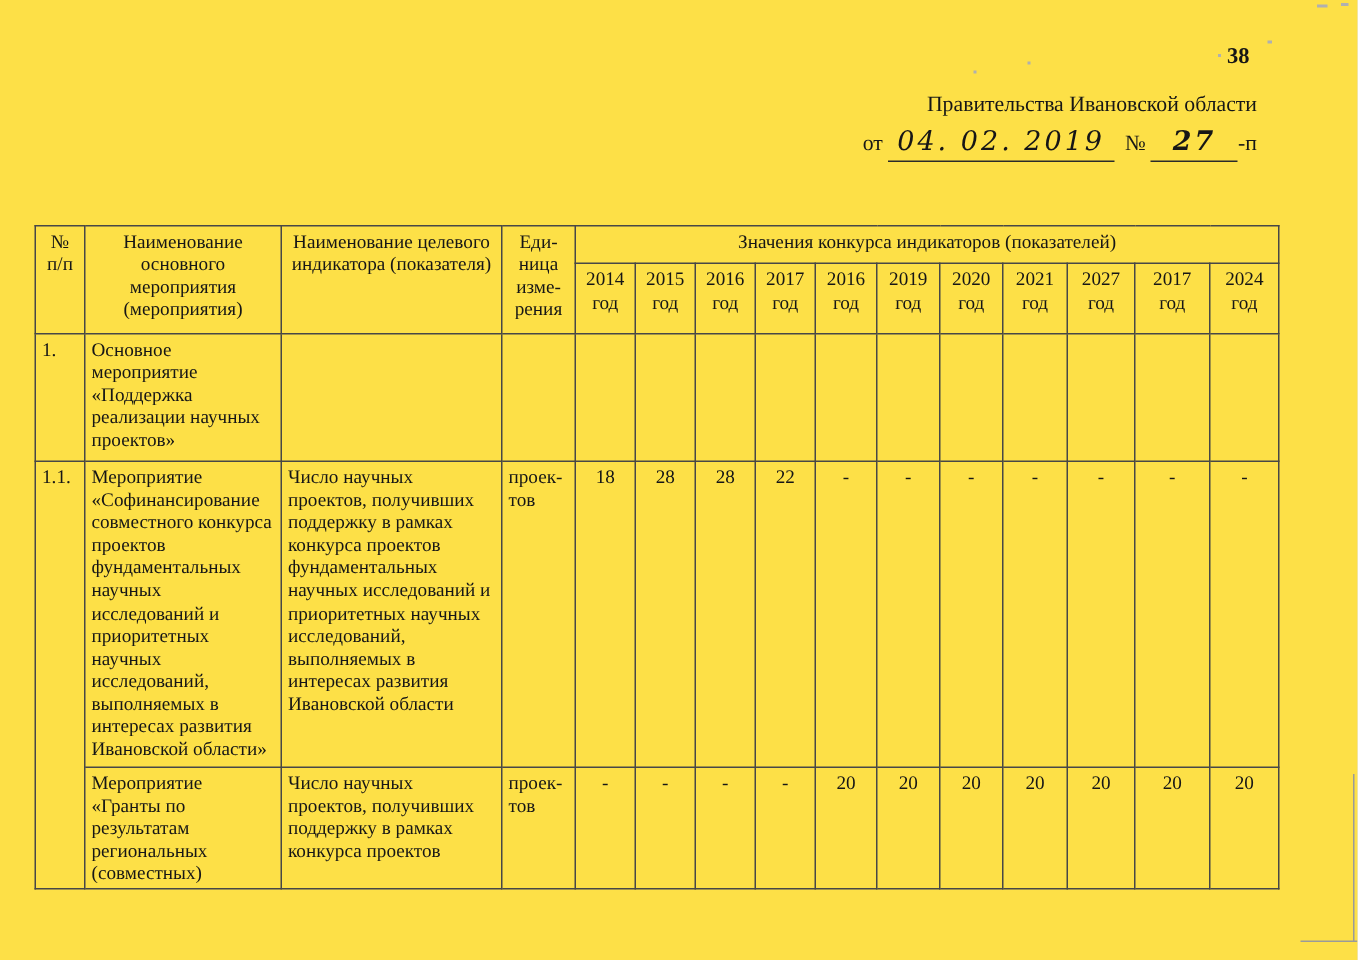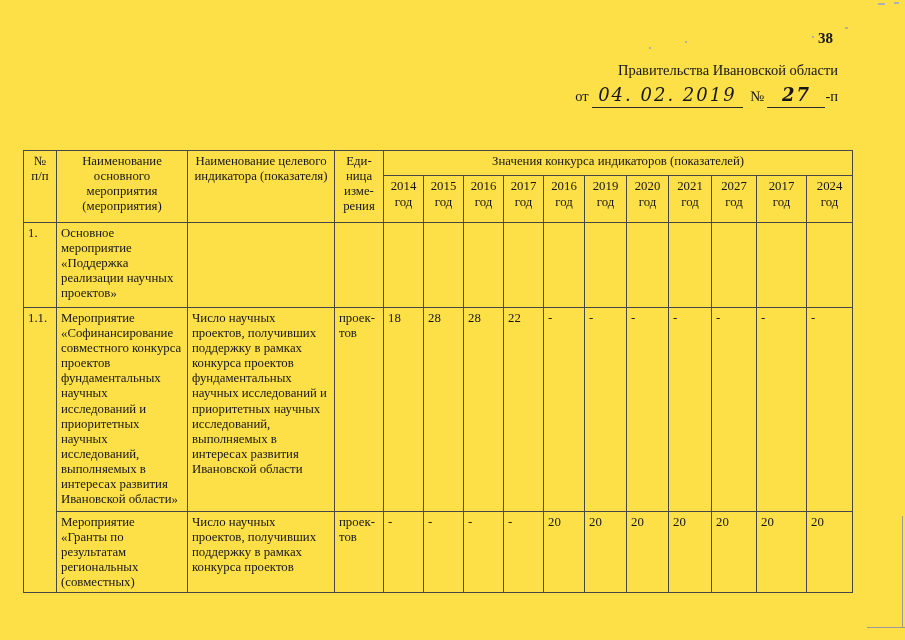--- a/index.html
+++ b/index.html
@@ -30,21 +30,21 @@
     font-size:12.8px;line-height:1.18;
   }
   table.doc th, table.doc td{
     border:1px solid #474747;vertical-align:top;padding:3px 4px 2px 4px;
     font-weight:normal;white-space:pre-line;overflow:hidden;
   }
   th.hc{text-align:center;}
   th.span-h{text-align:center;vertical-align:middle;padding:2px 2px;}
   th.year-h{text-align:center;vertical-align:middle;line-height:1.25;}
   td.numcol{padding-left:5px;}
-  td.val{text-align:left;padding-top:5px;}
+  td.val{text-align:center;padding-top:5px;}
   tr.hr1{height:25px;}
   tr.hr2{height:47px;}
   tr.r1{height:85px;}
   tr.r2{height:204px;}
   tr.r3{height:66px;}
   
   .art{position:absolute;background:#9a9a9a;}
   .art-v{left:902px;top:516px;width:1px;height:112px;}
   .art-h{left:867px;top:627px;width:38px;height:1px;}
   .sp{position:absolute;background:#b0b0b0;}

